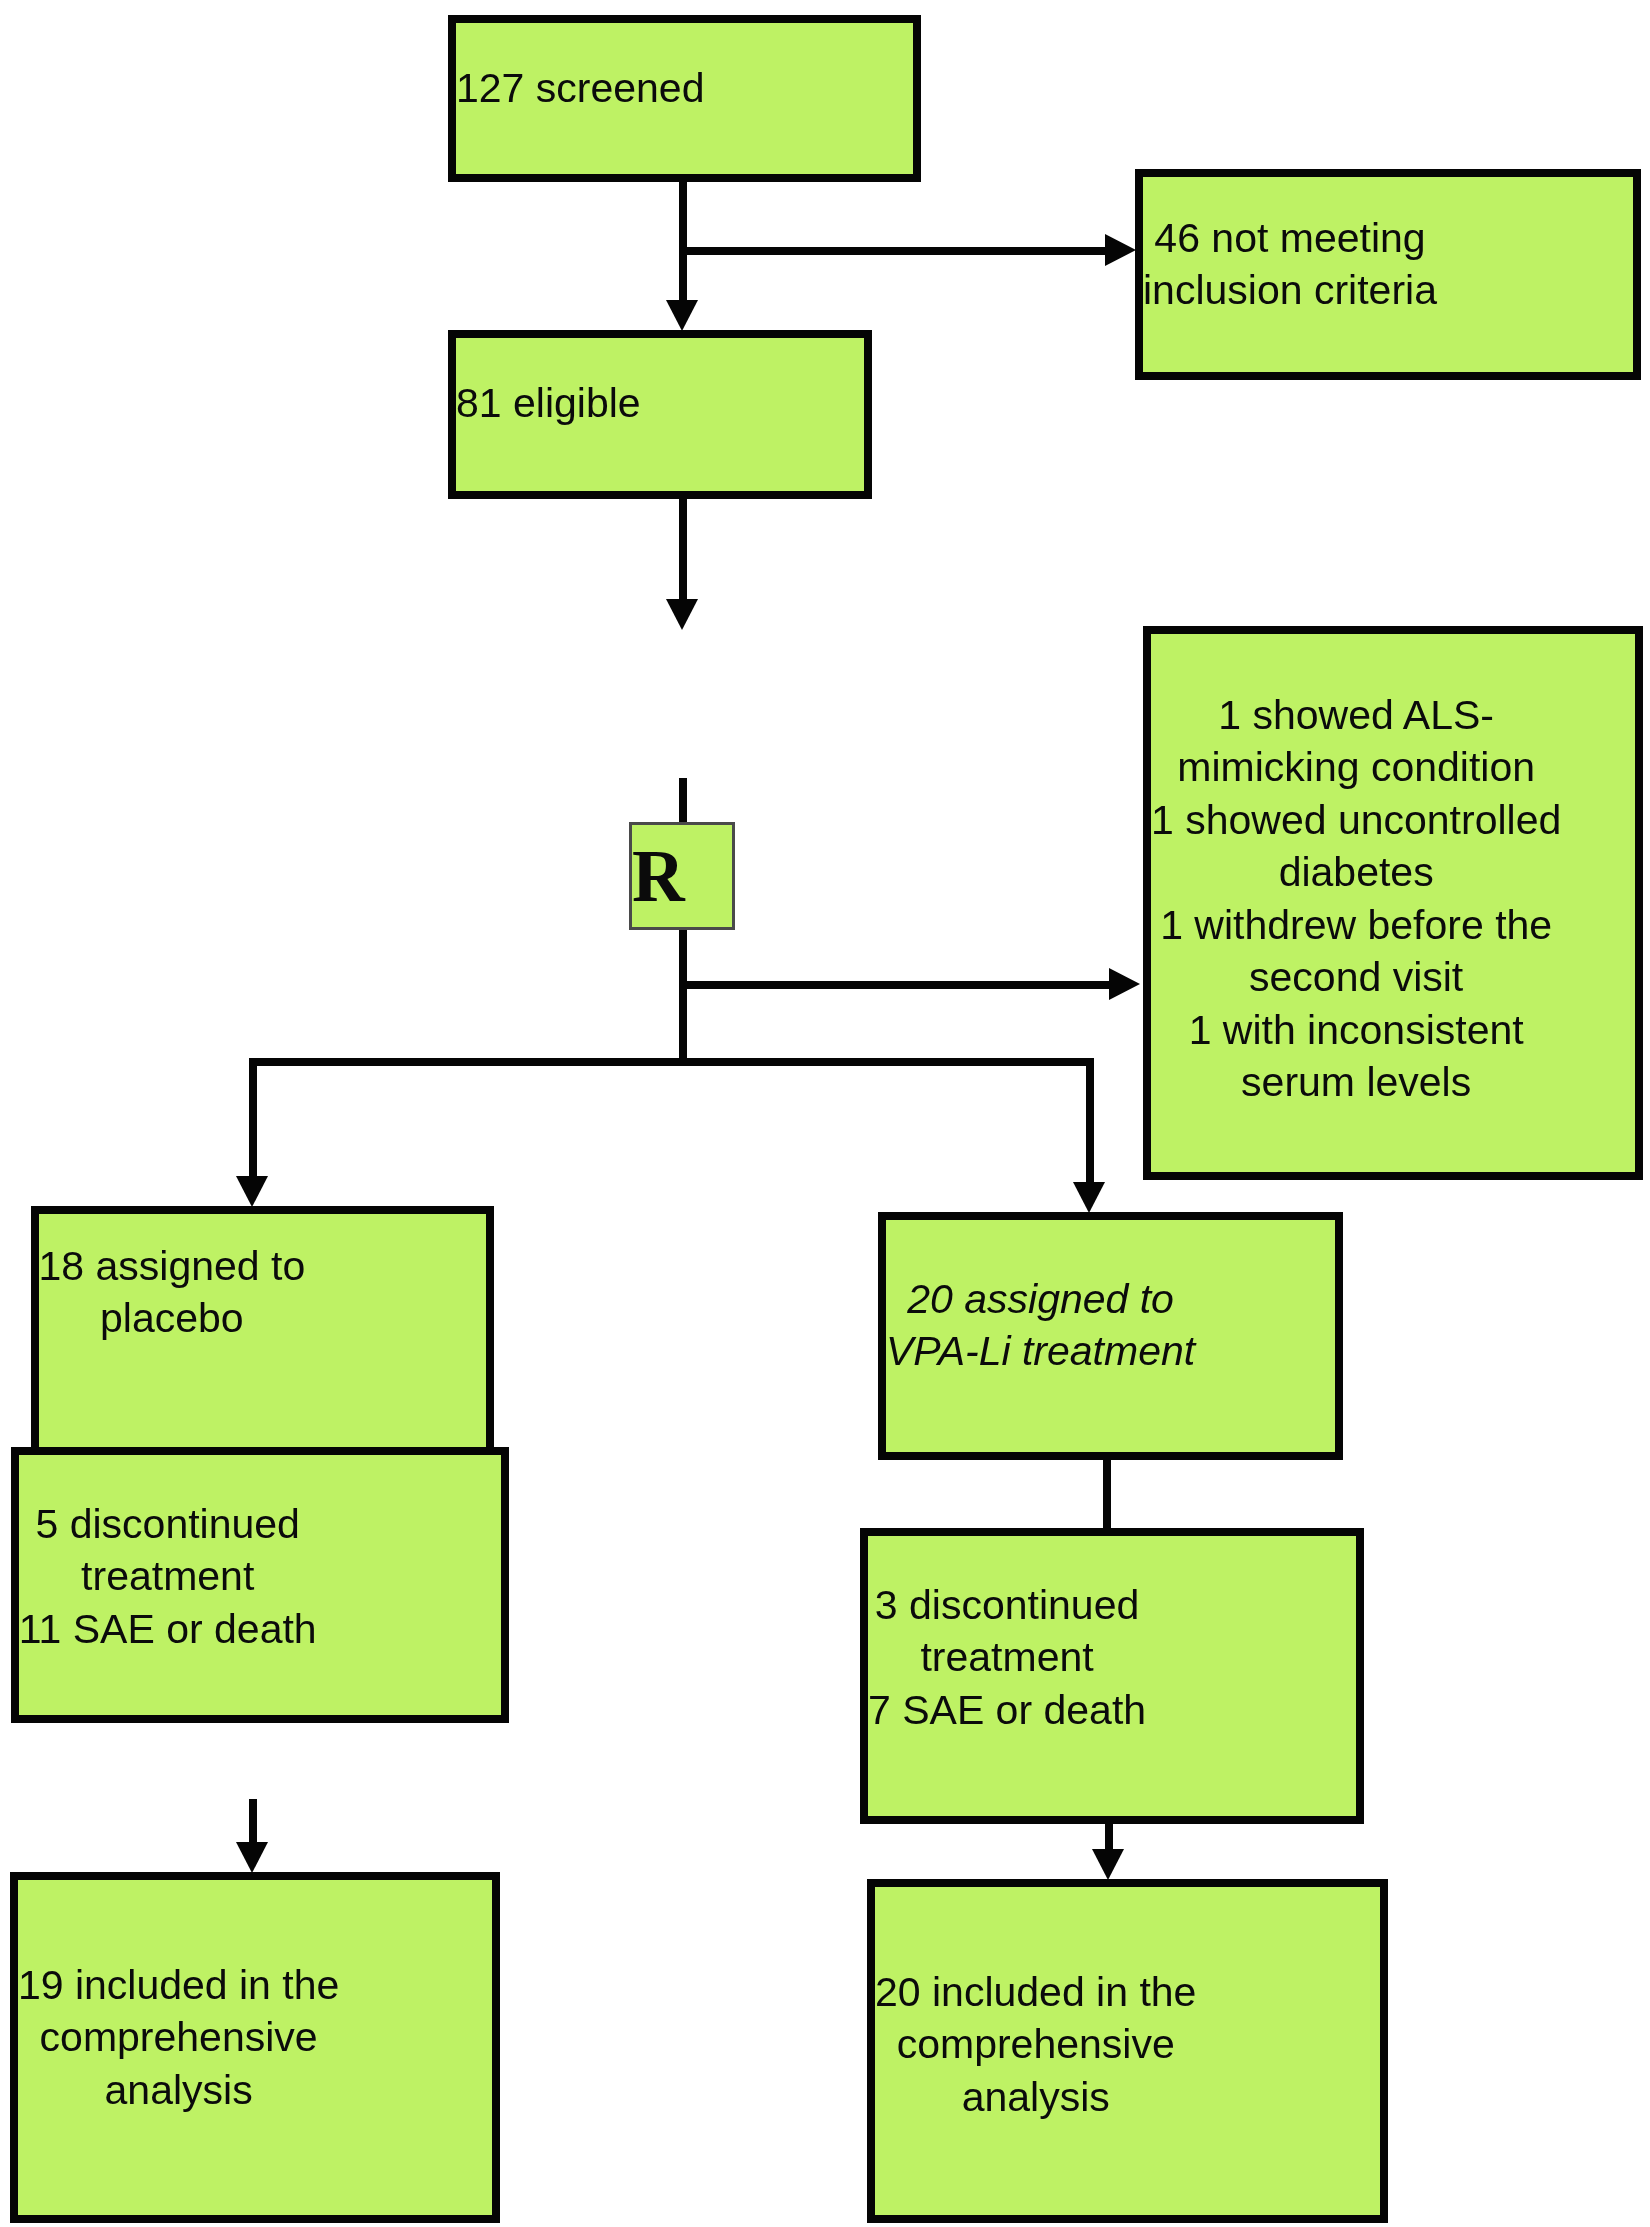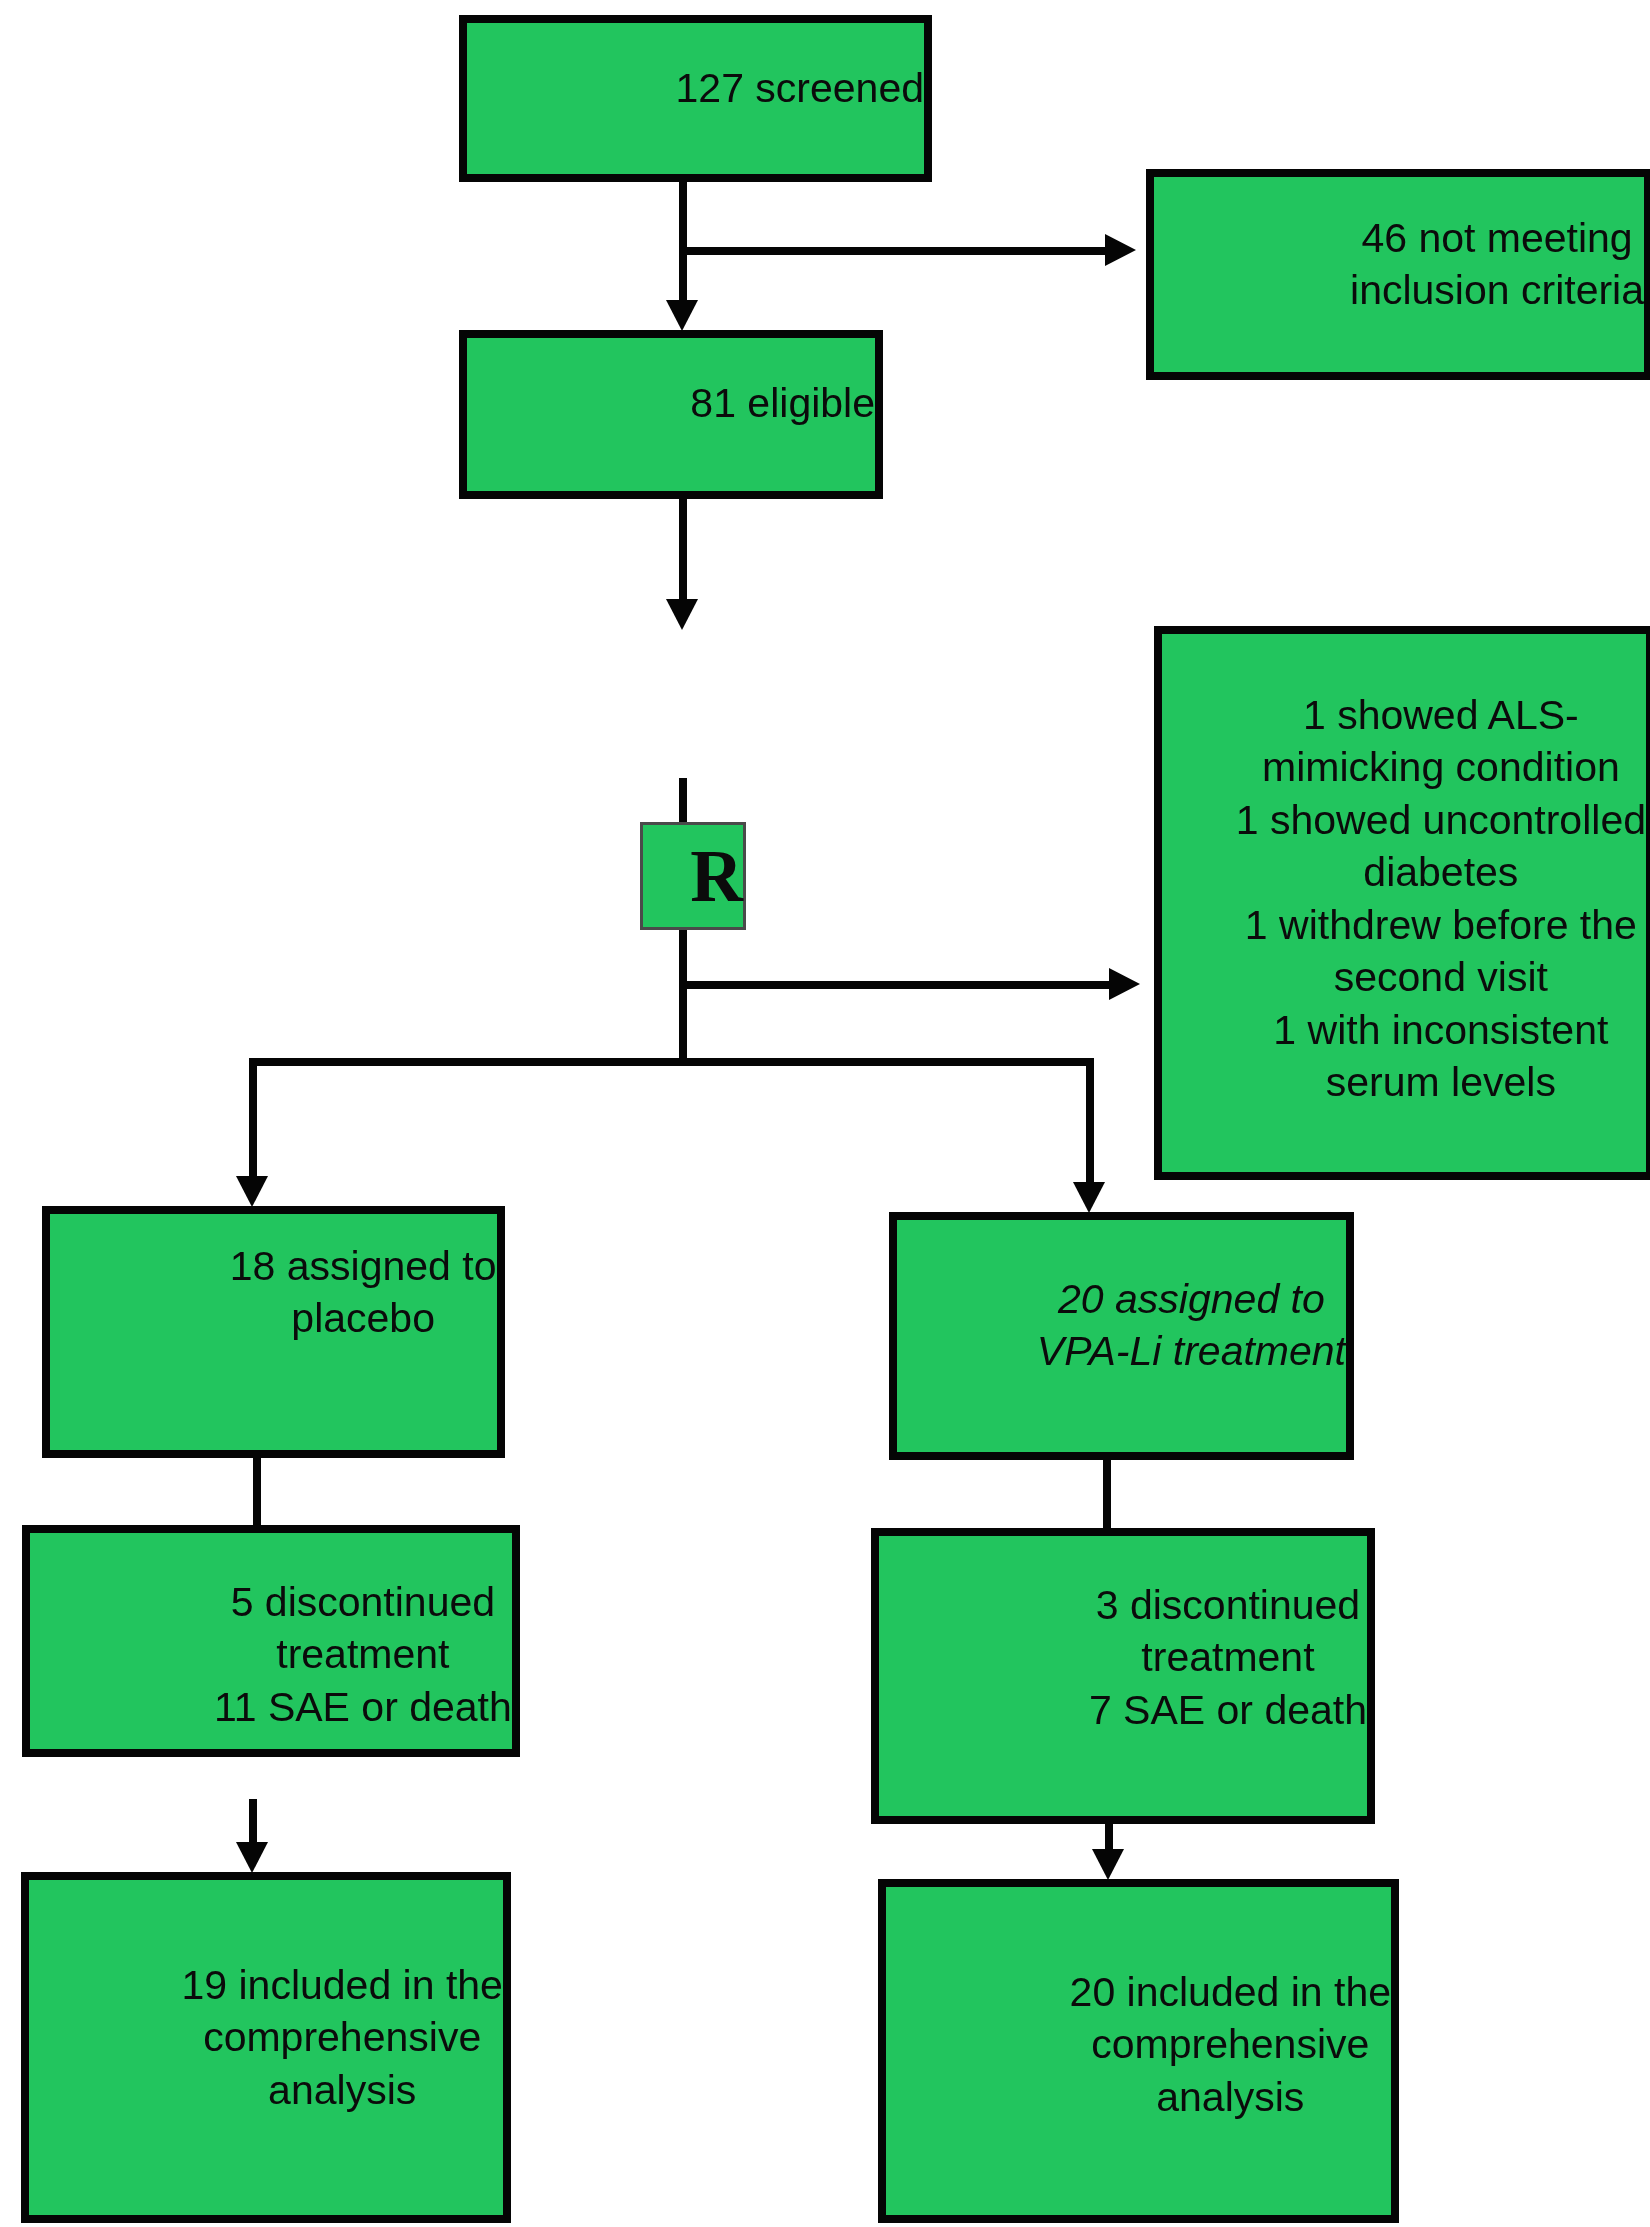--- a/index.html
+++ b/index.html
@@ -2,39 +2,39 @@
 <html><head>
 <meta charset="utf-8">
 <style>
   html,body{margin:0;padding:0;background:#ffffff;}
   .stage{
     position:relative;width:1650px;height:2227px;background:#ffffff;
     font-family:"Liberation Sans","DejaVu Sans",sans-serif;color:#0b0b0b;
     overflow:hidden;
   }
   .node{
-    position:absolute;box-sizing:border-box;border:8.9px solid #050505;background:#22c55e;
-    display:flex;justify-content:flex-end;align-items:flex-start;margin-left:11px;
+    position:absolute;box-sizing:border-box;border:8.9px solid #050505;background:#bef264;
+    display:flex;justify-content:flex-start;align-items:flex-start;
   }
   .node .lbl{
     white-space:pre-line;text-align:center;font-size:41px;line-height:1.28;
     font-weight:400;color:#0b0b0b;
   }
   
   #node-screened      {left:448px; top:14.8px;   width:473px; height:167px; padding-top:39px;}
   #node-not-meeting   {left:1135px;top:169px;  width:506px; height:211px; padding-top:35px;}
   #node-eligible      {left:448px; top:330px;  width:424px; height:169px; padding-top:39px;}
   #node-enrolled      {left:424px; top:628px;  width:524px; height:152px; padding-top:35px;}
   #node-r             {left:629px; top:822px;  width:106px; height:108px; border:3px solid #4a4a4a;
                        align-items:center;}
   #node-r .lbl        {font-family:"Liberation Serif","DejaVu Serif",serif;font-weight:700;font-size:73px;line-height:1;}
   #node-exclusions    {left:1143px;top:626px;  width:500px; height:554px; padding-top:55px;}
   #node-placebo       {left:30.5px;  top:1206px; width:463px; height:252px; padding-top:26px;}
   #node-vpa-li        {left:878px; top:1212px; width:465px; height:248px; padding-top:53px;font-style:italic;}
-  #node-placebo-disc  {left:10.8px;  top:1525px; width:498px; height:232px; padding-top:43px;}
+  #node-placebo-disc  {left:10.8px;  top:1447px; width:498px; height:276px; padding-top:43px;}
   #node-vpa-li-disc   {left:860px; top:1528px; width:504px; height:296px; padding-top:43px;}
   #node-placebo-incl  {left:9.9px;  top:1872px; width:490px; height:351px; padding-top:79px;}
   #node-vpa-li-incl   {left:867px; top:1879px; width:521px; height:344px; padding-top:79px;}
   
   .shaft{position:absolute;background:#050505;}
   #c-v1 {left:679px; top:180px;  width:7.9px;   height:128px;}
   #c-h1 {left:683px; top:247px;  width:433px; height:7.9px;}
   #c-v2 {left:679px; top:497px;  width:7.9px;   height:106px;}
   #c-v3 {left:679px; top:778px;  width:7.9px;   height:45px;}
   #c-v4 {left:679px; top:928px;  width:7.9px;   height:138px;}

